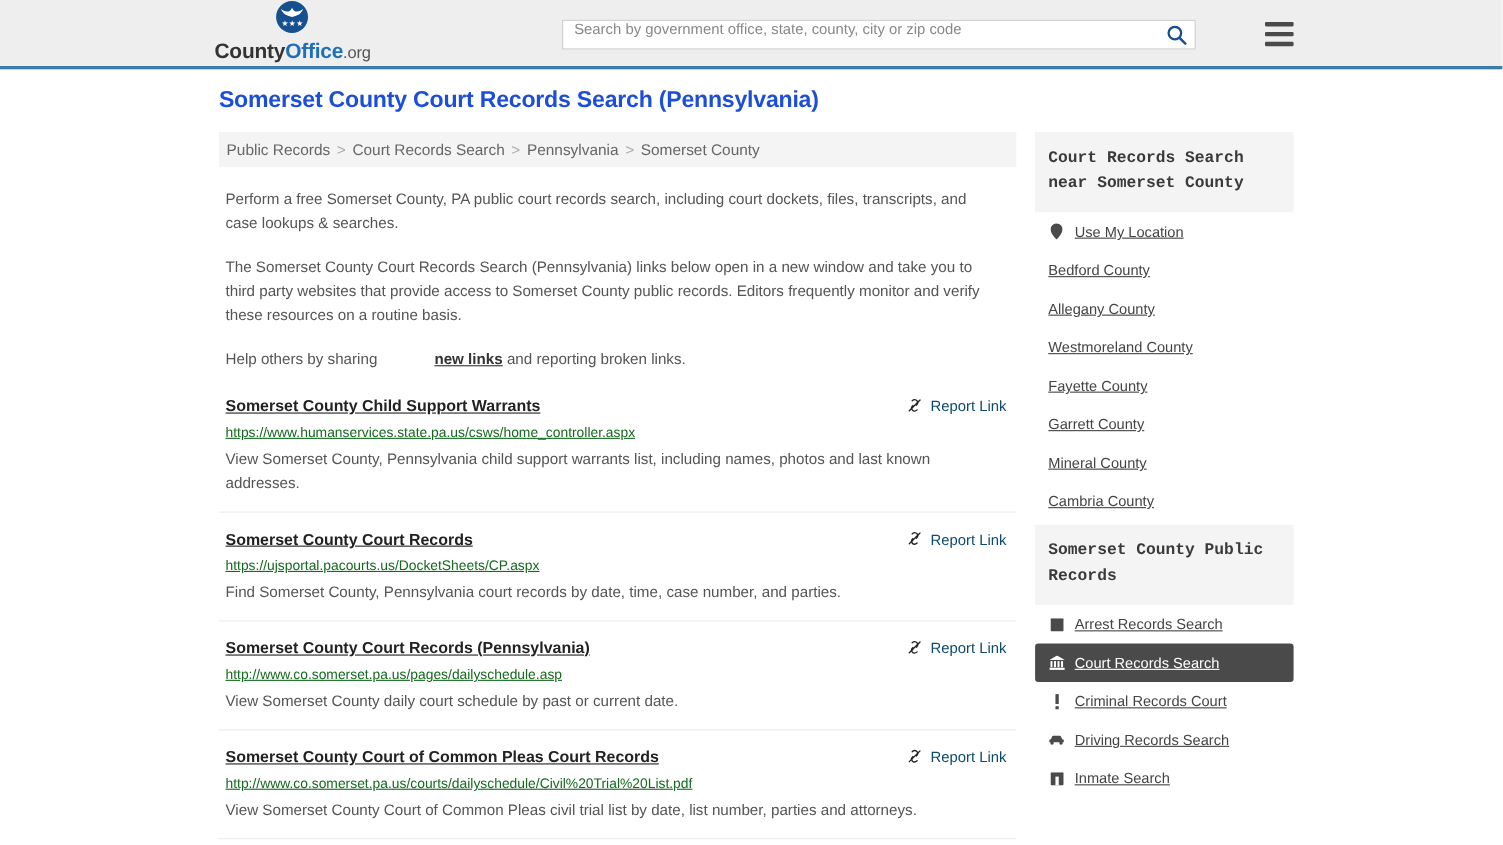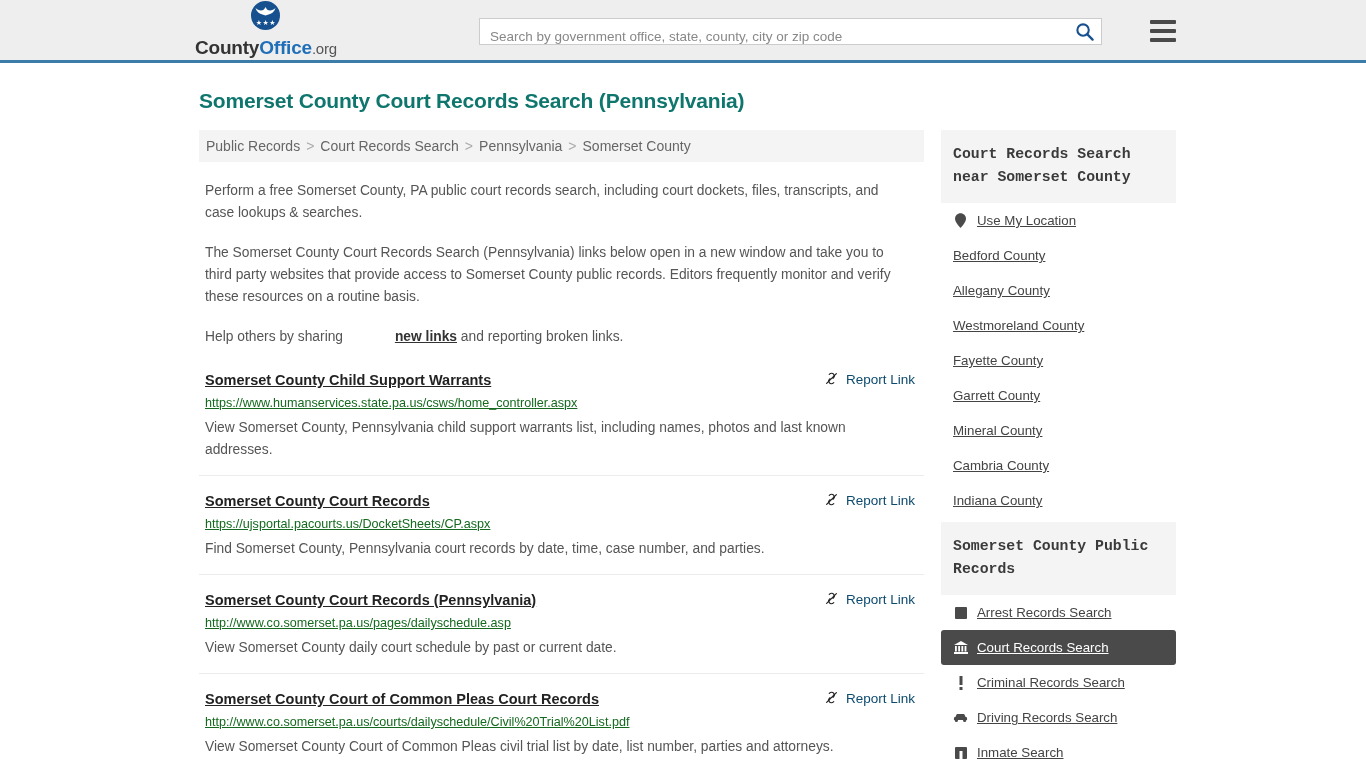--- a/index.html
+++ b/index.html
@@ -54,28 +54,28 @@
     color: #333333;
     letter-spacing: -0.2px;
     white-space: nowrap;
   }
   .logo-text .b { font-weight: bold; color: #333333; }
   .logo-text .blue { color: #1f6fb8; font-weight: bold; }
   .logo-text .org { color: #555555; font-size: 15px; }
 
   .search-wrap {
     position: absolute;
-    left: 479px;
+    left: 511px;
     top: 18px;
-    width: 623px;
+    width: 576px;
     height: 27px;
     background: #ffffff;
     border: 1px solid #cccccc;
     display: flex;
-    align-items: flex-end;
+    align-items: flex-start;
   }
   .search-input {
     flex: 1 1 auto;
     border: none;
     outline: none;
     font-family: "Liberation Sans", sans-serif;
     font-size: 13.5px;
     color: #333333;
     padding: 0 10px;
     background: transparent;
@@ -104,24 +104,24 @@
     background: #4a4a4a;
     border-radius: 1px;
   }
 
   
   .page {
     width: 1366px;
     padding: 0;
   }
   .page-title {
-    margin: 26px 0 0 199px;
+    margin: 16px 0 0 199px;
     font-size: 21px;
     font-weight: bold;
-    color: #0f766e;
+    color: #1d4ed8;
     letter-spacing: -0.2px;
   }
   .columns {
     display: flex;
     margin-top: 17px;
     padding-left: 199px;
   }
   .main-col { width: 725px; flex: 0 0 725px; }
   .side-col { width: 235px; flex: 0 0 235px; margin-left: 17px; }
 
@@ -397,23 +397,20 @@
           </li>
           <li>
             <a href="#">Garrett County</a>
           </li>
           <li>
             <a href="#">Mineral County</a>
           </li>
           <li>
             <a href="#">Cambria County</a>
           </li>
-          <li>
-            <a href="#">Indiana County</a>
-          </li>
         </ul>
       </div>
 
       <div class="side-box">
         <div class="side-head">Somerset County Public Records</div>
         <ul class="side-list">
           <li>
             <span class="side-ico">
               <svg width="12" height="12" viewBox="0 0 12 12">
                   <rect x="0" y="0" width="12" height="12" rx="1" fill="currentColor"></rect>
@@ -434,21 +431,21 @@
             </span>
             <a href="#">Court Records Search</a>
           </li>
           <li>
             <span class="side-ico">
               <svg width="6" height="14" viewBox="0 0 6 14">
                 <rect x="1.5" y="0" width="3" height="9" fill="currentColor"></rect>
                 <rect x="1.5" y="11" width="3" height="3" fill="currentColor"></rect>
               </svg>
             </span>
-            <a href="#">Criminal Records Search</a>
+            <a href="#">Criminal Records Court</a>
           </li>
           <li>
             <span class="side-ico">
               <svg width="15" height="10" viewBox="0 0 16 10">
                 <path d="M1 7 L1 5 C1 4.2 2 4 2.6 4 L3.6 1.6 C3.9 0.8 4.4 0.6 5.2 0.6 L10.8 0.6 C11.6 0.6 12.1 0.8 12.4 1.6 L13.4 4 C14 4 15 4.2 15 5 L15 7 L1 7 Z" fill="currentColor"></path>
                 <circle cx="3.6" cy="7.6" r="1.7" fill="currentColor"></circle>
                 <circle cx="12.4" cy="7.6" r="1.7" fill="currentColor"></circle>
               </svg>
             </span>
             <a href="#">Driving Records Search</a>

